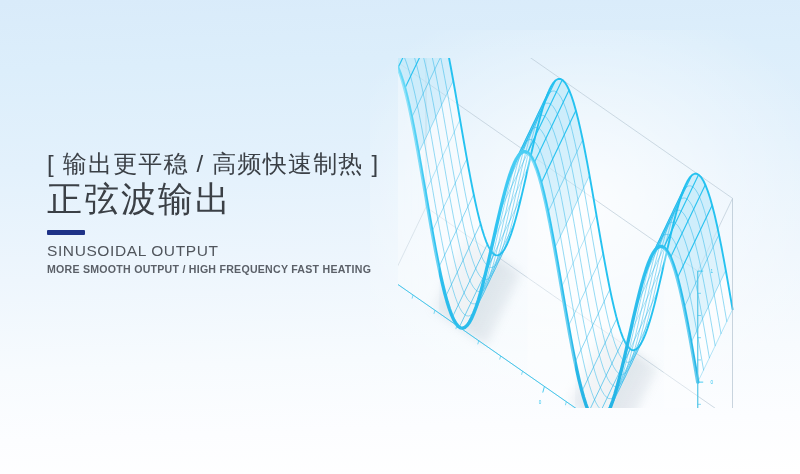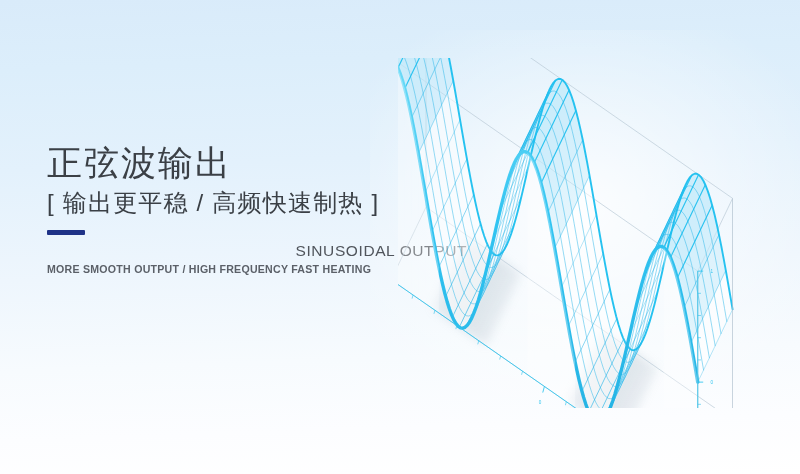--- a/index.html
+++ b/index.html
@@ -26,41 +26,41 @@
   }
   #h2{
     margin-top:7px;font-size:24px;line-height:1.2;color:#3b4046;
     letter-spacing:1.2px;font-weight:400;white-space:nowrap;
   }
   #rule{
     margin-top:12px;width:38px;height:5px;background:#1e3287;border-radius:1px;
   }
   #en1{
     margin-top:7px;font-size:15.5px;color:#50555c;letter-spacing:.6px;
-    font-weight:400;white-space:nowrap;text-align:right;
+    font-weight:400;white-space:nowrap;
   }
   #en2{
     margin-top:3px;font-size:10.6px;color:#5b6068;letter-spacing:.25px;
     font-weight:700;white-space:nowrap;
   }
   
   #plot{position:absolute;left:398px;top:58px;width:400px;height:350px;}
   #plot svg{display:block;}
   .tklbl{font-family:"Liberation Sans",sans-serif;font-size:4.6px;fill:#35c6ef;}
 </style>
 </head>
 <body>
 
 <div id="banner">
 
   <div id="glow"></div>
 
   <div id="copy">
+    <div id="h2">[ 输出更平稳 / 高频快速制热 ]</div>
     <div id="h1">正弦波输出</div>
-    <div id="h2">[ 输出更平稳 / 高频快速制热 ]</div>
     <div id="rule"></div>
     <div id="en1">SINUSOIDAL OUTPUT</div>
     <div id="en2">MORE SMOOTH OUTPUT / HIGH FREQUENCY FAST HEATING</div>
   </div>
 
   <div id="plot">
     <svg width="400" height="350" viewBox="0 0 400 350">
       <defs>
         <linearGradient id="crestGrad" x1="0" y1="0" x2="0" y2="1">
           <stop offset="0%" stop-color="#5fd8f7"></stop>

